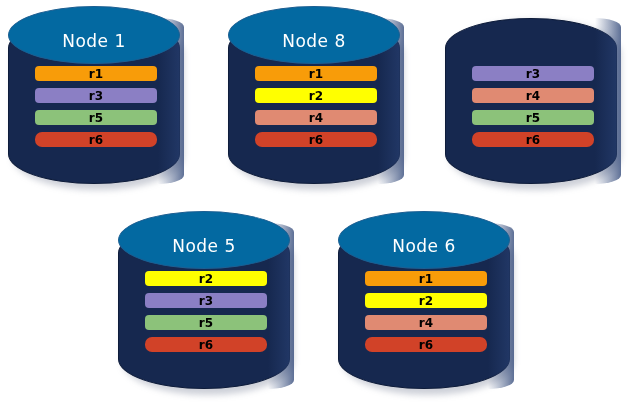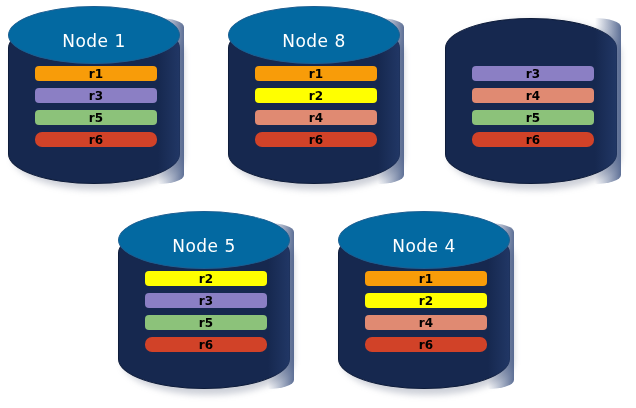--- a/index.html
+++ b/index.html
@@ -213,21 +213,21 @@
           <span>r6</span>
         </div>
     </div>
   </div>
 
   <div class="node" id="node-4">
     <div class="node-shadow"></div>
     <div class="node-body"></div>
     <div class="node-body-sheen"></div>
     <div class="node-top">
-      <span class="node-title">Node  4</span>
+      <span class="node-title">Node  6</span>
     </div>
     <div class="replica-list">
       <div class="replica" style="background: rgb(248, 156, 9);">
           <span>r1</span>
         </div>
       <div class="replica" style="background: rgb(255, 255, 0);">
           <span>r2</span>
         </div>
       <div class="replica" style="background: rgb(224, 138, 114);">
           <span>r4</span>

